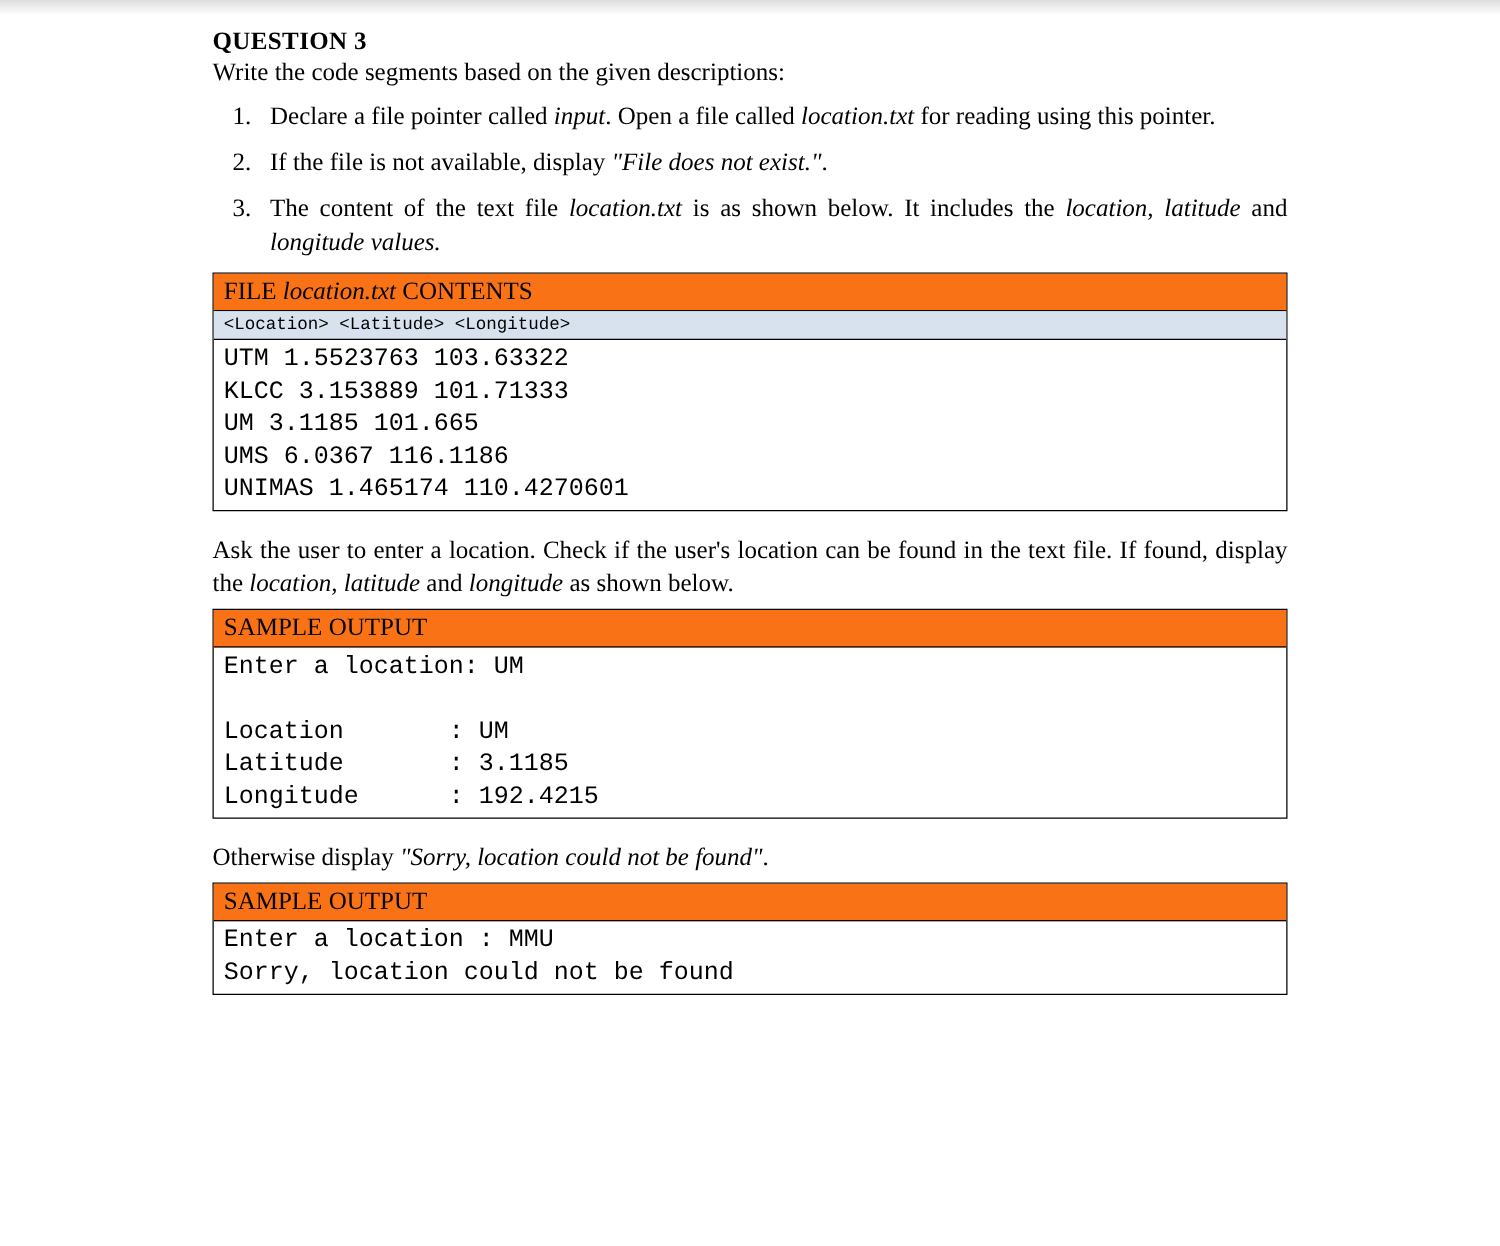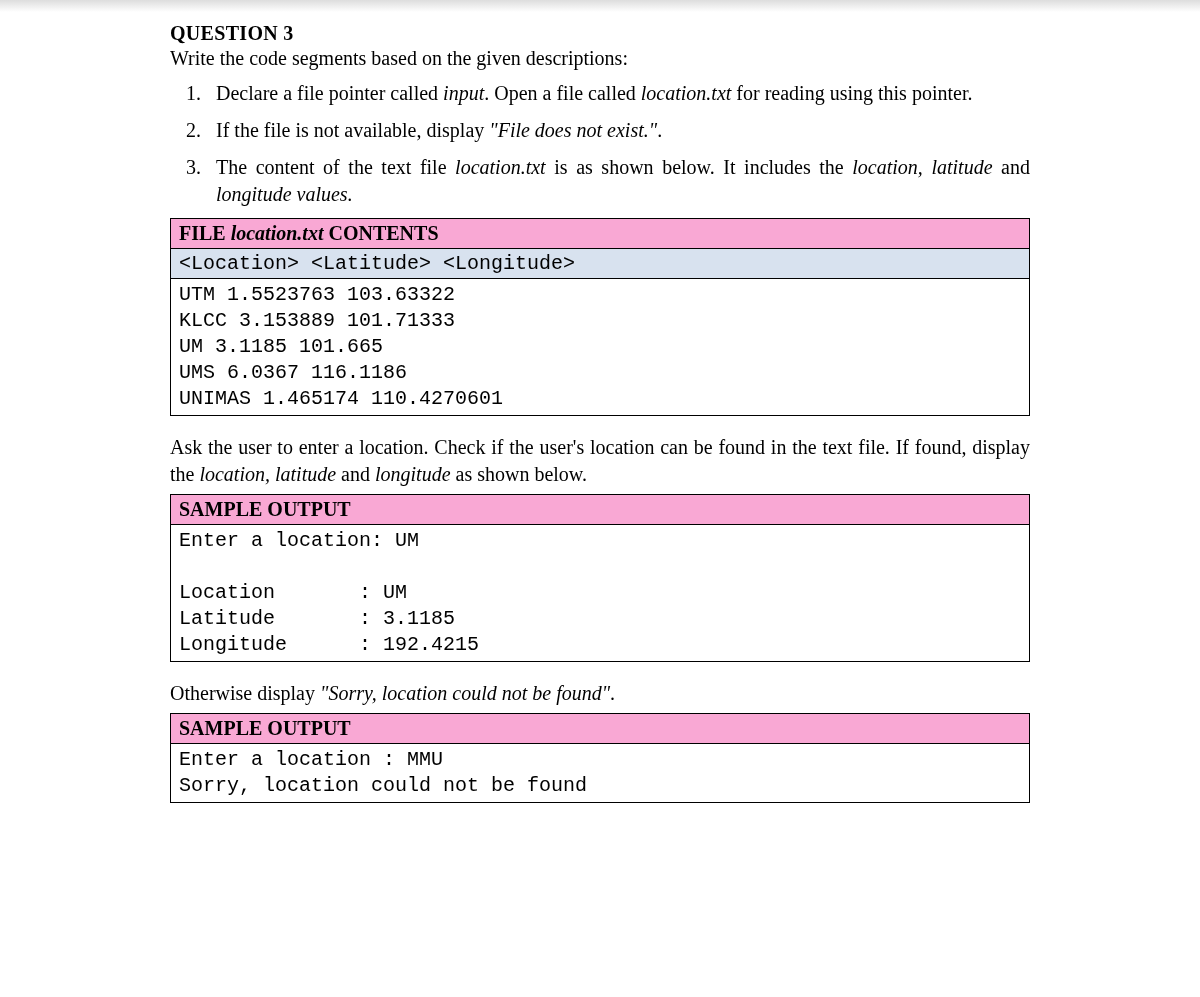--- a/index.html
+++ b/index.html
@@ -39,32 +39,32 @@
     text-align: justify;
     line-height: 1.35;
   }
   .italic { font-style: italic; }
   .block {
     border: 1px solid #000;
     margin-top: 4px;
     margin-bottom: 18px;
   }
   .block-header {
-    background: #f9a8d4;
-    font-weight: bold;
+    background: #f97316;
+    font-weight: normal;
     padding: 3px 8px;
     font-size: 20px;
     border-bottom: 1px solid #000;
   }
   .block-sub {
     background: #d8e2ef;
     padding: 3px 8px;
     border-bottom: 1px solid #000;
     font-family: "Courier New", Courier, monospace;
-    font-size: 20px;
+    font-size: 14px;
   }
   .block-body {
     padding: 3px 8px;
     font-family: Liberation Mono, monospace;
     font-size: 20px;
     line-height: 1.3;
     white-space: pre;
   }
   .para {
     margin: 12px 0 6px 0;

